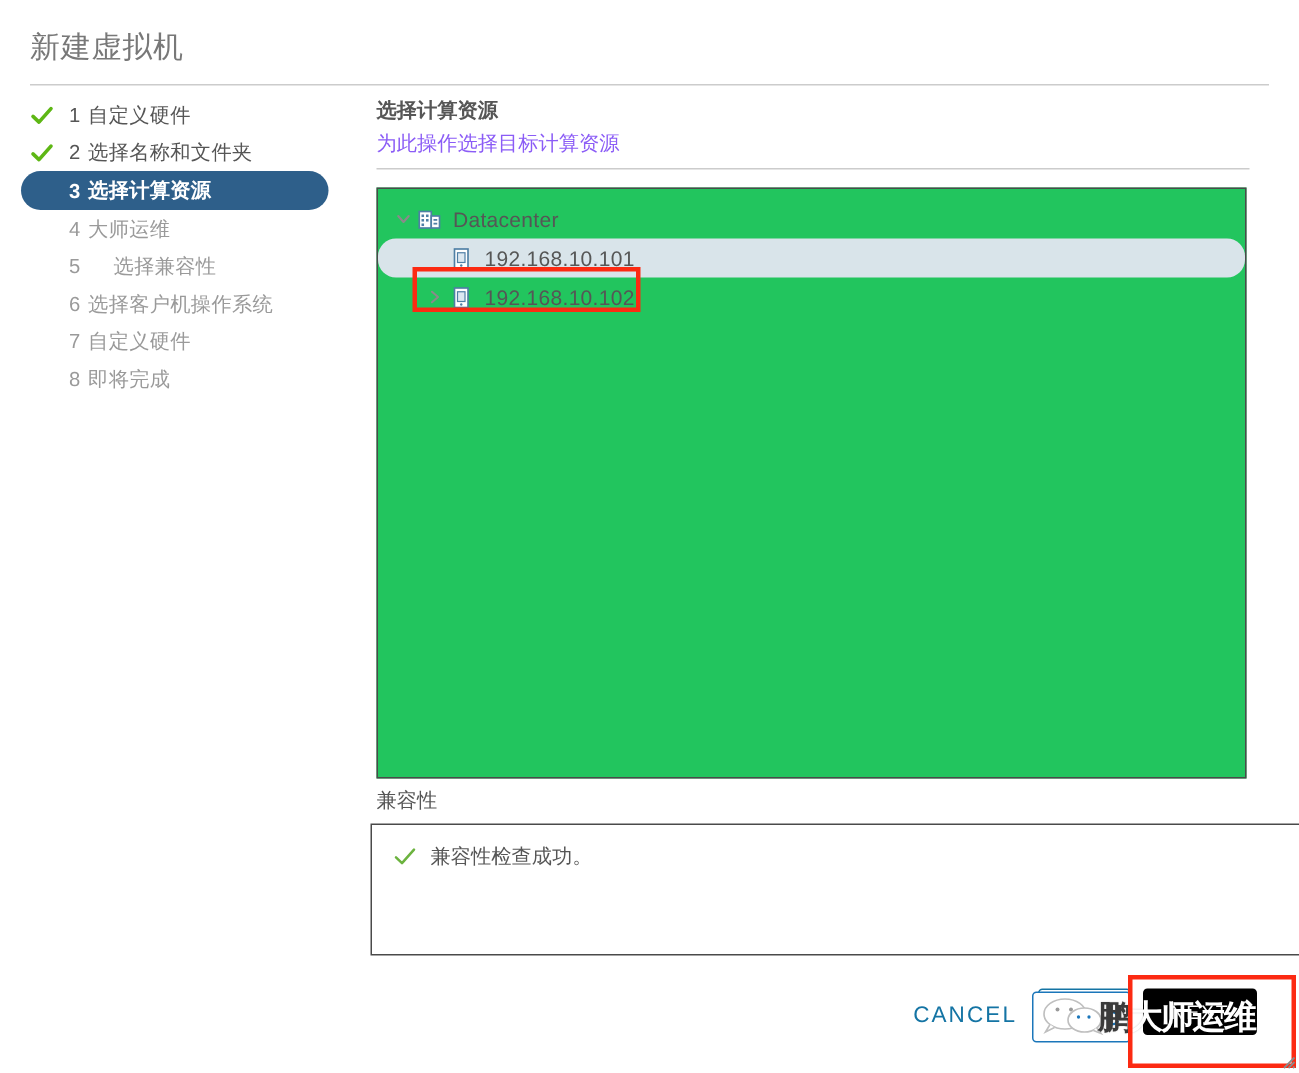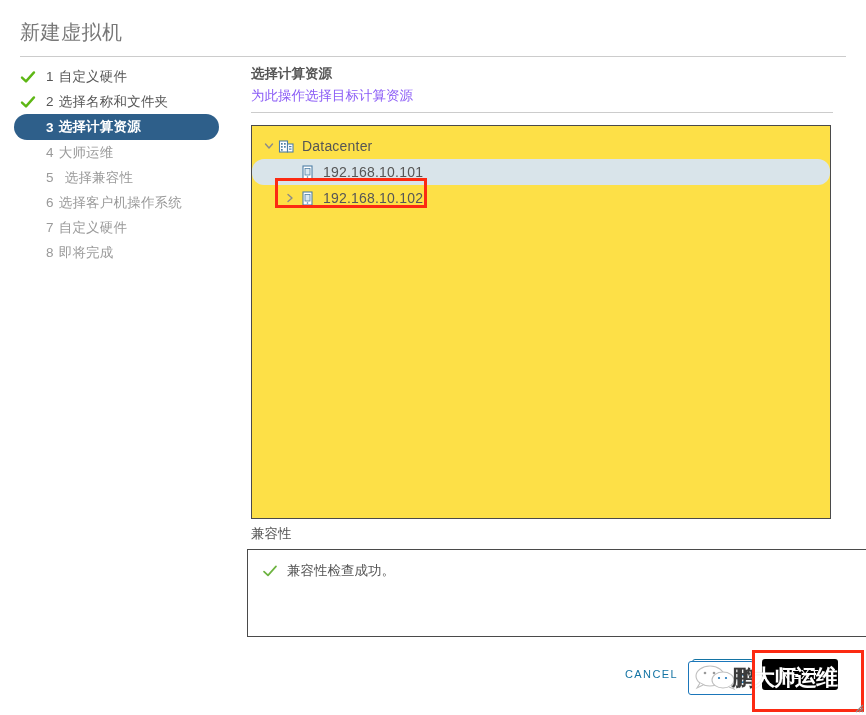--- a/index.html
+++ b/index.html
@@ -105,21 +105,21 @@
 
   
   .tree-box {
     position: absolute;
     left: 251px;
     top: 125px;
     width: 580px;
     height: 394px;
     border: 1px solid #4a4a4a;
     box-sizing: border-box;
-    background: #fde047;
+    background: #22c55e;
     overflow: hidden;
   }
   .tree-row {
     position: relative;
     height: 26px;
     display: flex;
     align-items: center;
     font-size: 14px;
     color: #565656;
     white-space: nowrap;
@@ -188,21 +188,21 @@
     position: absolute;
     left: 0;
     top: 655px;
     width: 866px;
     height: 44px;
   }
   .btn-cancel {
     position: absolute;
     right: 180px;
     top: 8px;
-    font-size: 11px;
+    font-size: 15px;
     color: #1474a4;
     letter-spacing: 1.4px;
     background: none;
     border: none;
     cursor: pointer;
     font-family: inherit;
     padding: 5px 8px;
   }
   .btn-back {
     position: absolute;
@@ -331,21 +331,21 @@
     <span class="step-label" style="margin-left:5px">选择计算资源</span>
   </div>
 
   <div class="step">
     <span class="step-label">4</span>
     <span class="step-label" style="margin-left:5px">大师运维</span>
   </div>
 
   <div class="step">
     <span class="step-label">5</span>
-    <span class="step-label" style="margin-left:11px">选择兼容性</span>
+    <span class="step-label" style="margin-left:22px">选择兼容性</span>
   </div>
 
   <div class="step">
     <span class="step-label">6</span>
     <span class="step-label" style="margin-left:5px">选择客户机操作系统</span>
   </div>
 
   <div class="step">
     <span class="step-label">7</span>
     <span class="step-label" style="margin-left:5px">自定义硬件</span>

